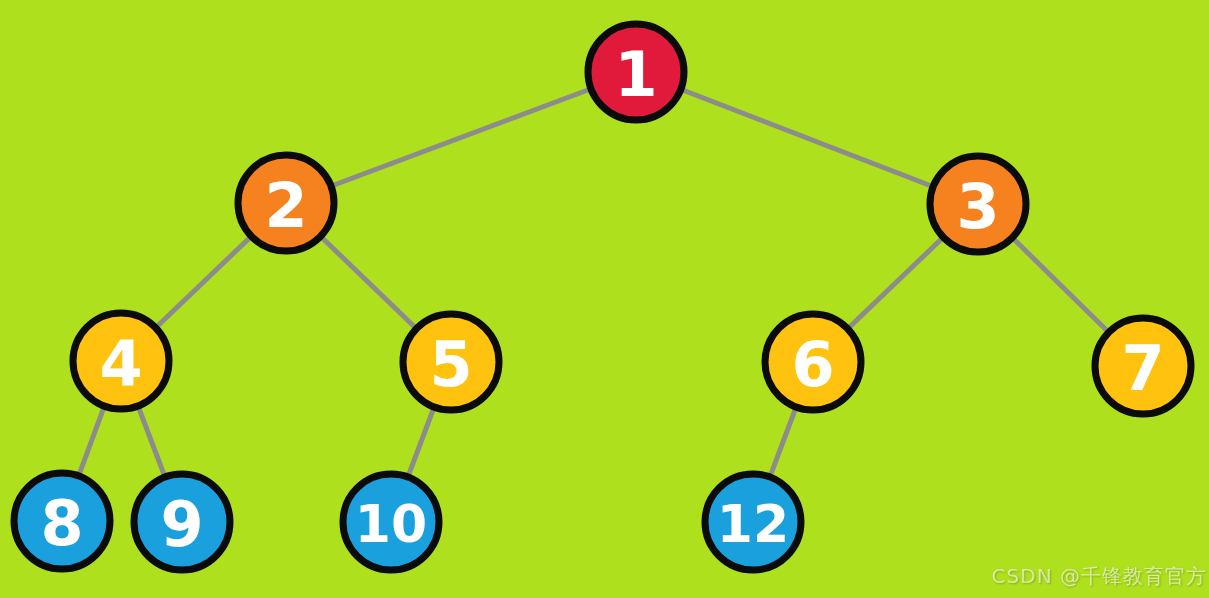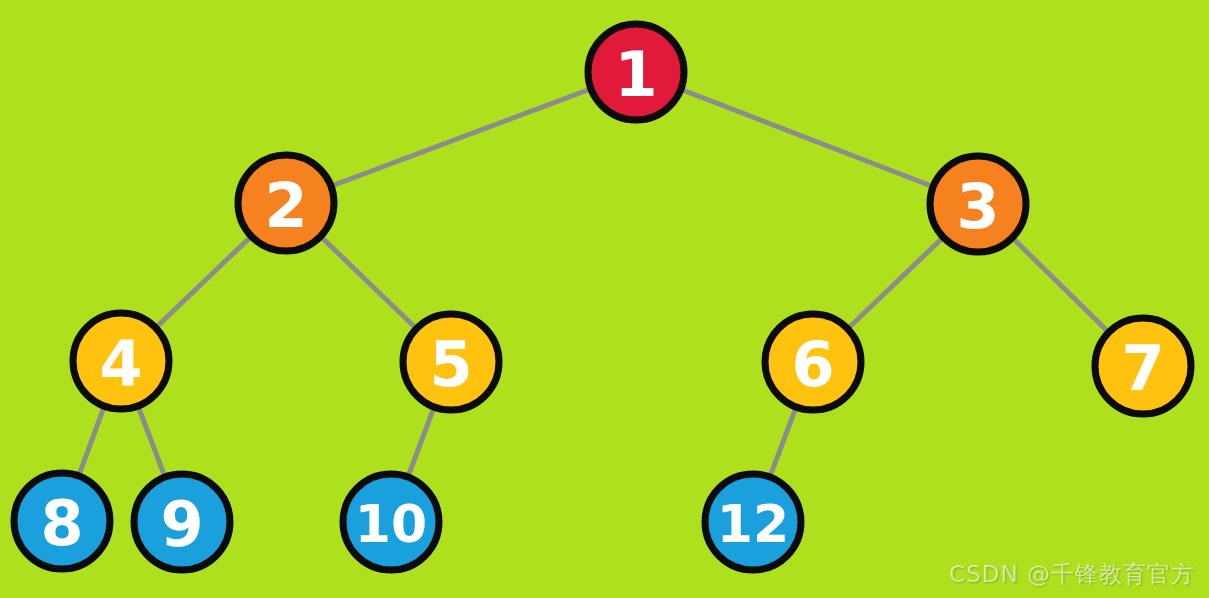--- a/index.html
+++ b/index.html
@@ -19,23 +19,23 @@
   }
   .canvas svg {
     display: block;
   }
   .node-label {
     font-family: "DejaVu Sans", sans-serif;
     font-weight: bold;
   }
   .watermark {
     position: absolute;
-    right: 14px;
+    right: 2px;
     bottom: 8px;
-    font-size: 23px;
+    font-size: 20px;
     letter-spacing: 1px;
     color: rgba(255, 255, 255, 0.60);
     text-shadow: 1px 1px 2px rgba(60, 80, 0, 0.35);
     font-family: "DejaVu Sans", sans-serif;
     white-space: nowrap;
   }
 </style>
 </head>
 <body>
 

